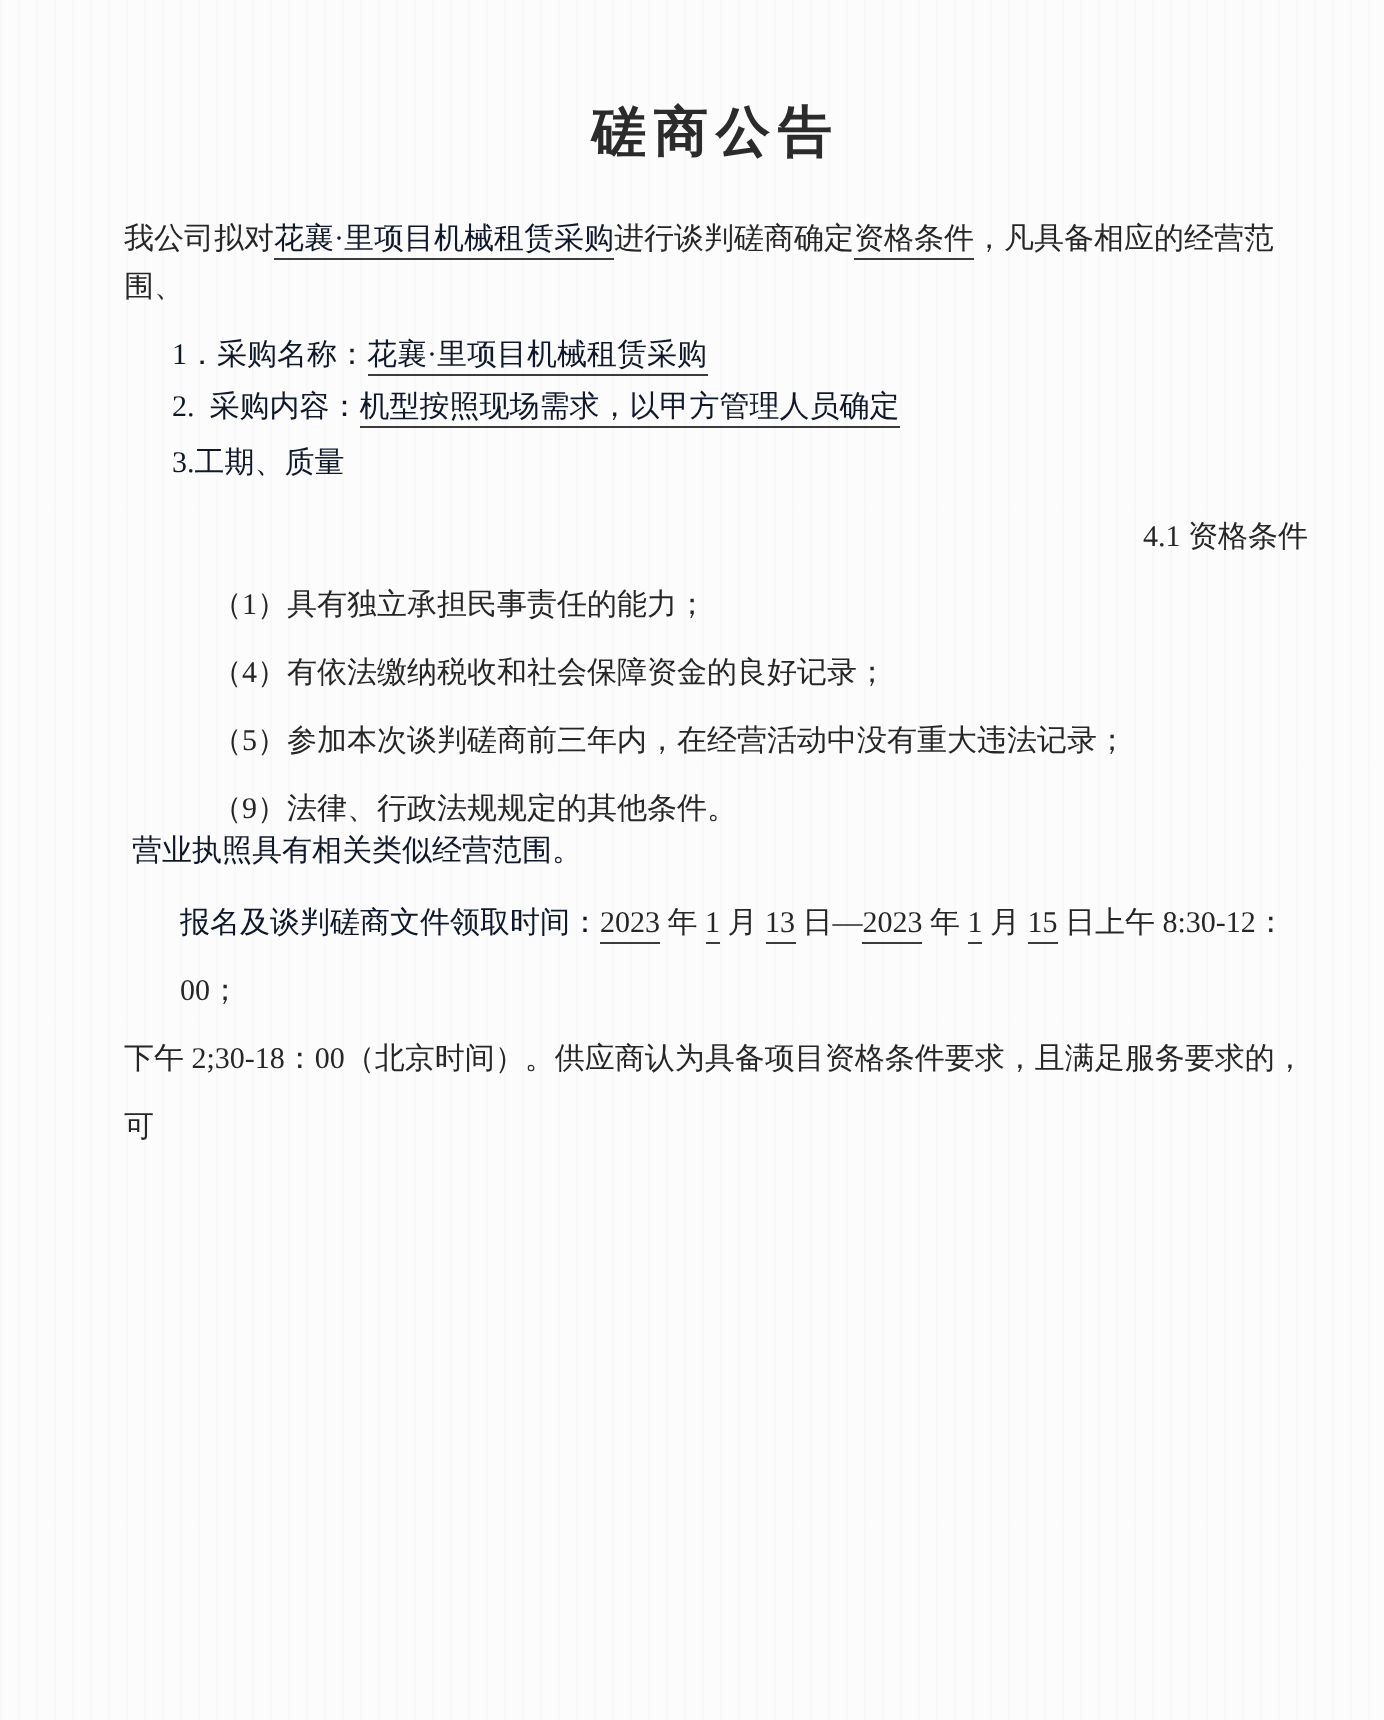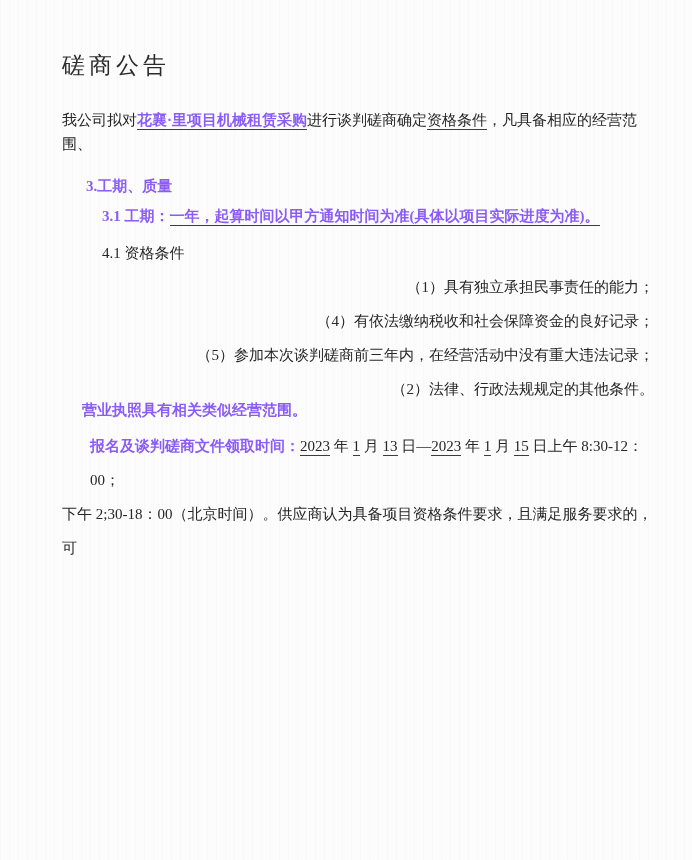--- a/index.html
+++ b/index.html
@@ -13,70 +13,74 @@
     overflow: hidden;
   }
   .page {
     width: 692px; height: 860px;
     padding: 0 38px 0 62px;
     font-size: 15px;
     line-height: 21px;
   }
   .title {
     margin-top: 46px;
-    font-size: 23px;
-    font-weight: 400;
+    text-align: center;
+    font-size: 27px;
+    font-weight: 700;
     letter-spacing: 4px;
     color: #2b2b2b;
     line-height: 40px;
   }
-  .b { font-weight: 700; color: #8b5cf6; }
+  .b { font-weight: 400; color: #0f172a; }
   .u { border-bottom: 1px solid #3c3c3c; padding-bottom: 1px; }
   .intro { margin-top: 22px; }
   .intro .line { display: block; line-height: 24px; }
   .intro .line2 { padding-left: 13px; }
-  .ml0 { margin-left: 20px; }
+  .ml0 { margin-left: 4px; }
   .ml1 { margin-left: 24px; }
   .ml2 { margin-left: 40px; }
-  .ml3 { margin-left: 60px; text-align: right; }
+  .ml3 { margin-left: 44px; }
   .item { margin-top: 4px; line-height 25px; }
   .items { margin-top: 12px; }
   .items .item { margin-top: 5px; }
-  .mt7 { margin-top: 20px; }
+  .mt7 { margin-top: 7px; }
   .mt9 { margin-top: 9px; }
   .mt12 { margin-top: 12px; }
   .mt14 { margin-top: 14px; }
-  .mt16 { margin-top: 16px; }
+  .mt16 { margin-top: 16px; text-align: right; }
   .cond { margin-top: 13px; }
   .para { margin-top: 8px; }
   .para .line { display: block; line-height: 34px; }
   .ind { padding-left: 28px; }
   .pre { white-space: pre; }
 </style>
 </head>
 <body>
 
 <div class="page">
 
   <h1 class="title">磋商公告</h1>
 
   <p class="intro">
     <span class="line"><span>我公司拟对</span><span class="b u">花襄·里项目机械租赁采购</span><span>进行谈判磋商确定</span><span class="u">资格条件</span><span>，凡具备相应的经营范围、</span></span>
   </p>
 
+  <div class="items">
+    <div class="item ml1 b pre"><span>1．</span><span>采购名称：</span><span class="u">花襄·里项目机械租赁采购</span></div>
+    <div class="item ml1 b pre"><span>2.  </span><span>采购内容：</span><span class="u">机型按照现场需求，以甲方管理人员确定</span></div>
+  </div>
 
   <div class="b ml1 mt7">3.工期、质量</div>
-  <div class="ml2 mt9"><span class="b">3.1 工期：</span><span class="b u">一年，起算时间以甲方通知时间为准(具体以项目实际进度为准)。</span></div>
 
   <div class="ml2 mt16">4.1 资格条件</div>
 
   <div class="cond ml3">（1）具有独立承担民事责任的能力；</div>
   <div class="cond ml3">（4）有依法缴纳税收和社会保障资金的良好记录；</div>
   <div class="cond ml3">（5）参加本次谈判磋商前三年内，在经营活动中没有重大违法记录；</div>
-  <div class="cond ml3">（2）法律、行政法规规定的其他条件。</div>
+  <div class="cond ml3">（9）法律、行政法规规定的其他条件。</div>
 
   <div class="b ml0">营业执照具有相关类似经营范围。</div>
 
   <div class="para">
     <span class="line ind"><span class="b">报名及谈判磋商文件领取时间：</span><span class="u">2023</span><span> 年 </span><span class="u">1</span><span> 月 </span><span class="u">13</span><span> 日—</span><span class="u">2023</span><span> 年 </span><span class="u">1</span><span> 月 </span><span class="u">15</span><span> 日上午 8:30-12：00；</span></span>
     <span class="line">下午 2;30-18：00（北京时间）。供应商认为具备项目资格条件要求，且满足服务要求的，可</span>
 
   </div>
 
 </div>

